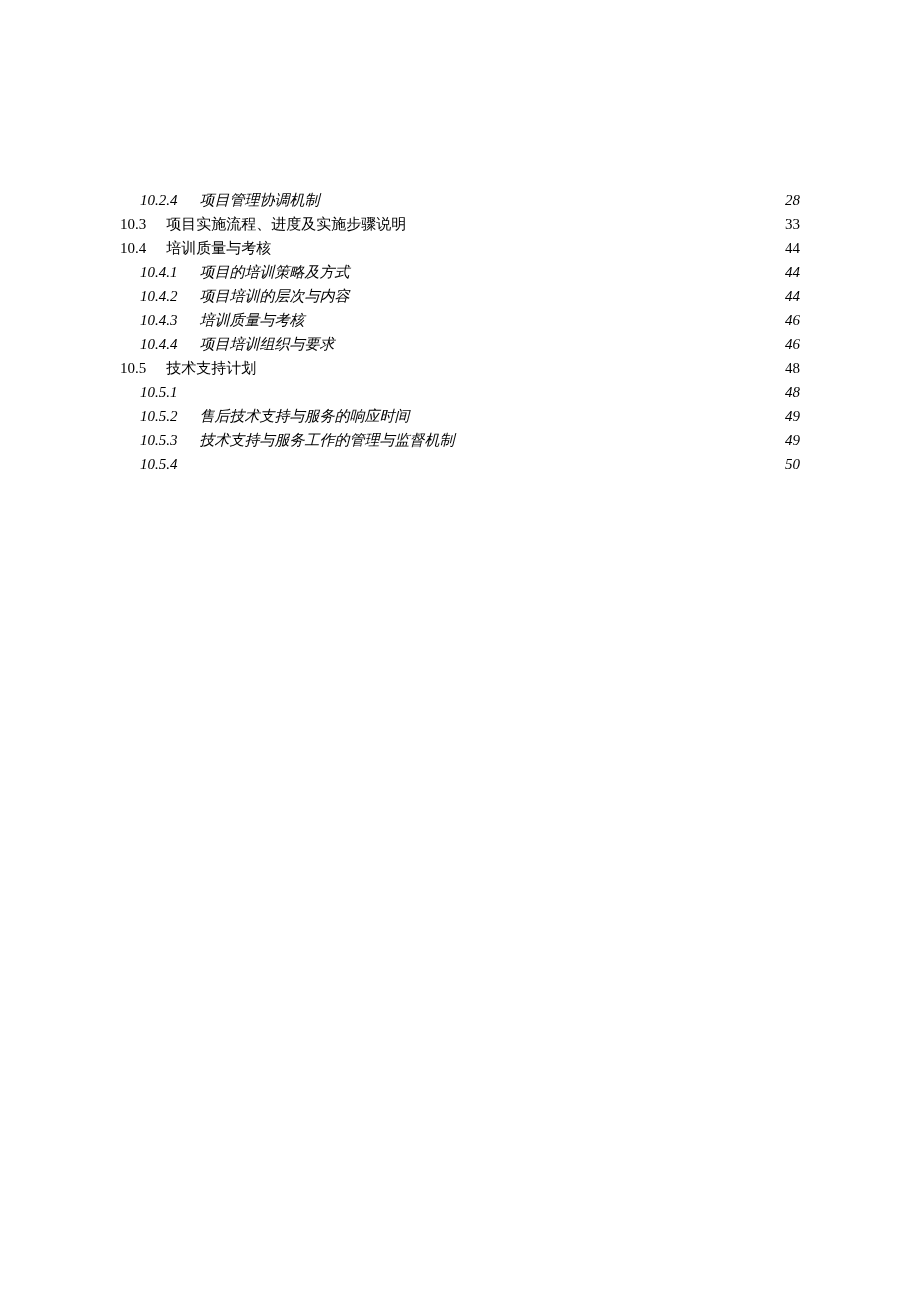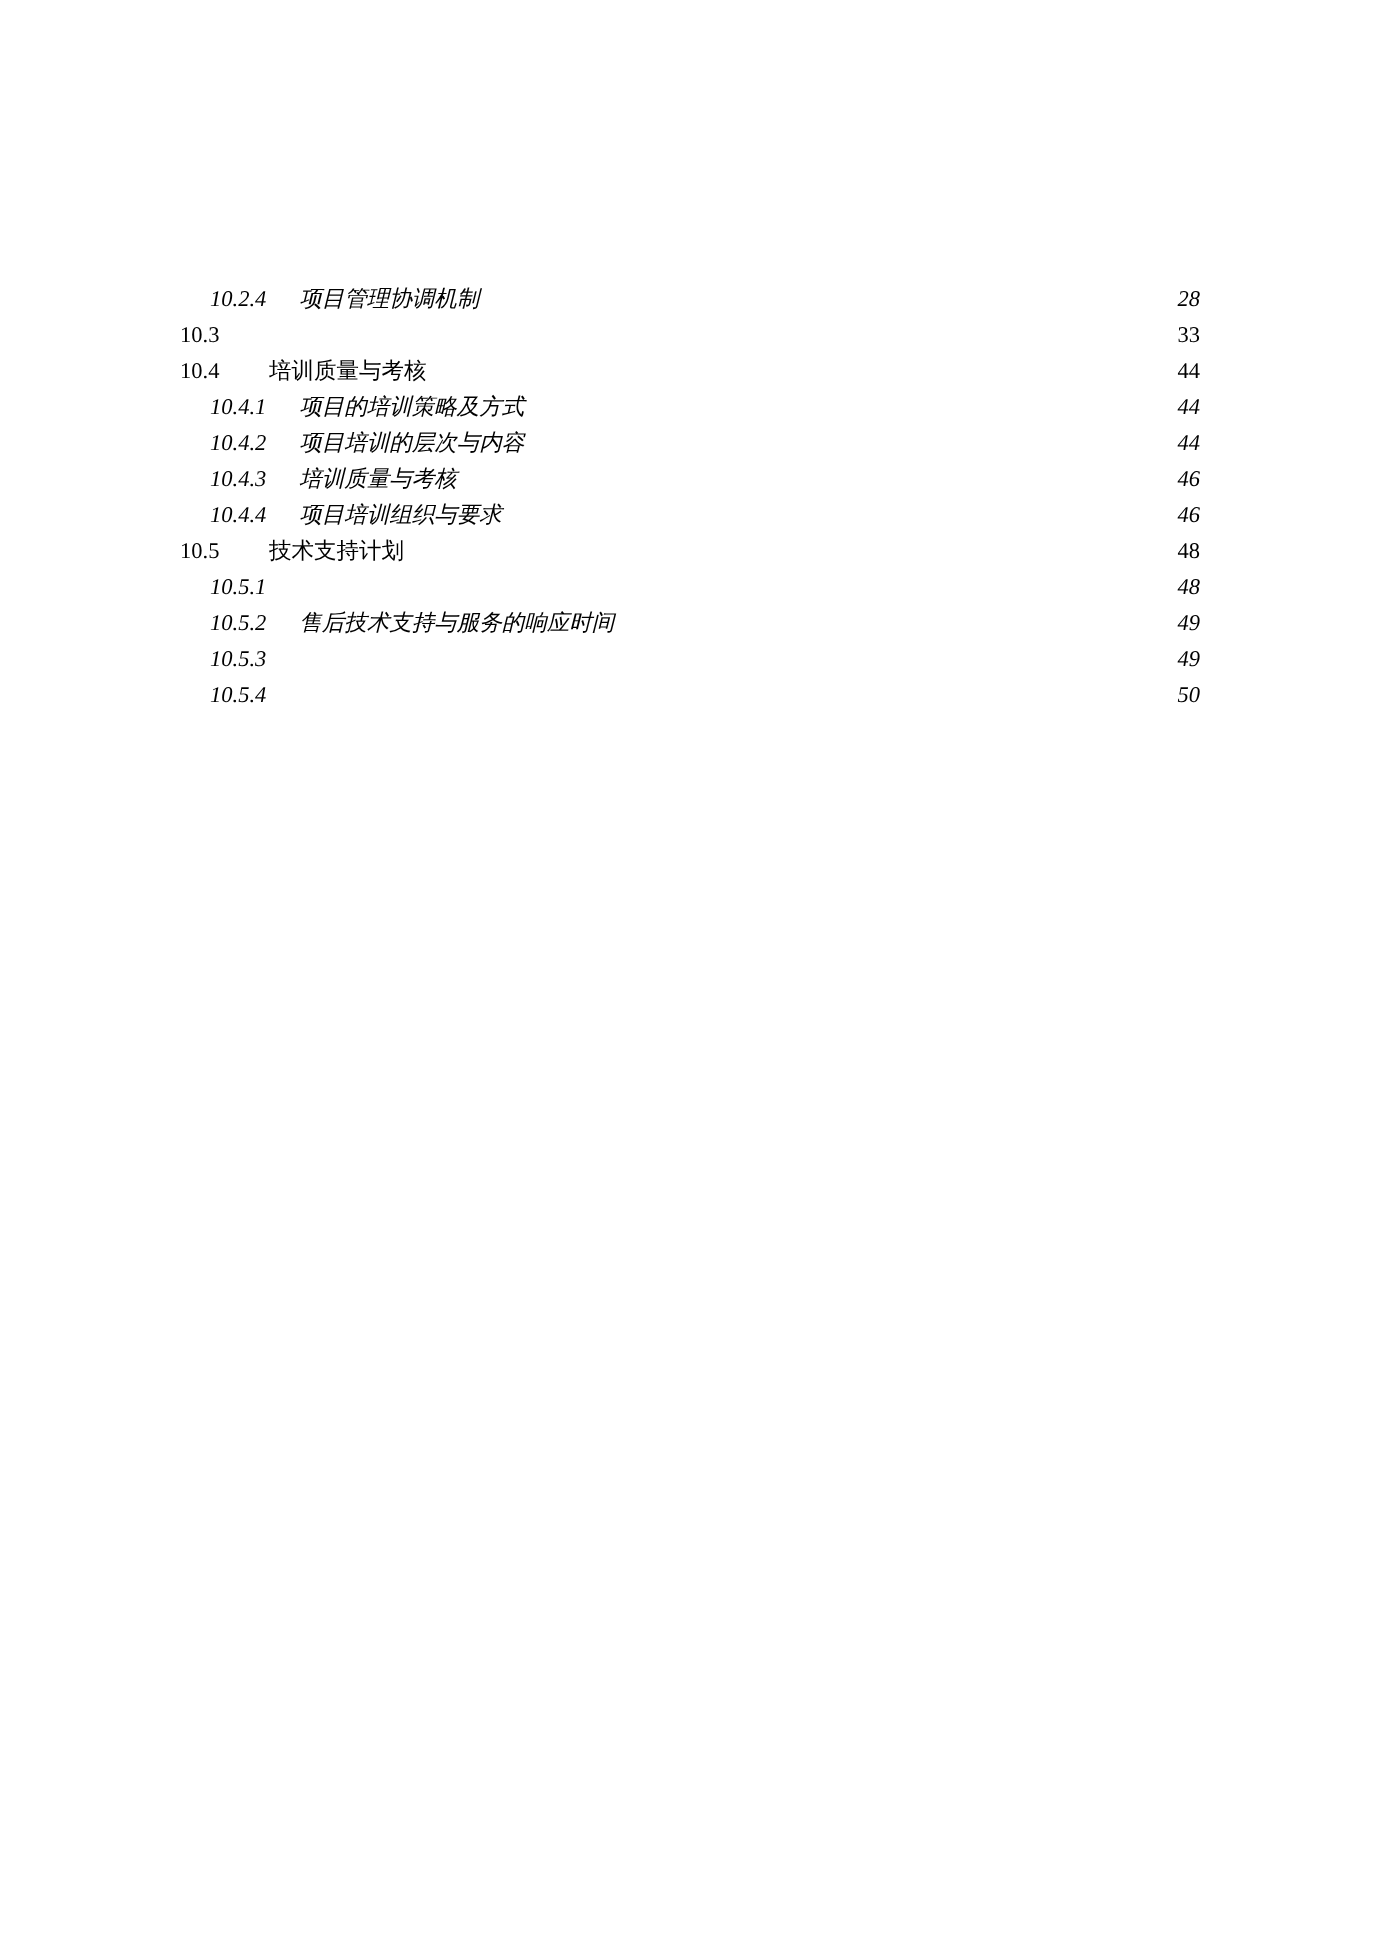--- a/index.html
+++ b/index.html
@@ -29,21 +29,21 @@
       font-style: normal;
     }
     .toc-entry.level-3 {
       padding-left: 20px;
       font-style: italic;
     }
     .toc-num {
       white-space: nowrap;
     }
     .toc-entry.level-2 .toc-num {
-      margin-right: 33px;
+      margin-right: 20px;
     }
     .toc-entry.level-3 .toc-num {
       margin-right: 22px;
     }
     .toc-title {
       white-space: nowrap;
     }
     .toc-dots {
       flex: 1;
       overflow: hidden;
@@ -83,20 +83,21 @@
 
   <div class="toc-entry level-3">
     <span class="toc-num">10.2.4</span>
     <span class="toc-title">项目管理协调机制</span>
     <span class="toc-dots"></span>
     <span class="toc-page">28</span>
   </div>
 
   <div class="toc-entry level-2">
     <span class="toc-num">10.3</span>
+    <span class="toc-title">项目实施流程、进度及实施步骤说明</span>
     <span class="toc-dots"></span>
     <span class="toc-page">33</span>
   </div>
 
   <div class="toc-entry level-2">
     <span class="toc-num">10.4</span>
     <span class="toc-title">培训质量与考核</span>
     <span class="toc-dots"></span>
     <span class="toc-page">44</span>
   </div>
@@ -144,20 +145,21 @@
 
   <div class="toc-entry level-3">
     <span class="toc-num">10.5.2</span>
     <span class="toc-title">售后技术支持与服务的响应时间</span>
     <span class="toc-dots"></span>
     <span class="toc-page">49</span>
   </div>
 
   <div class="toc-entry level-3">
     <span class="toc-num">10.5.3</span>
+    <span class="toc-title">技术支持与服务工作的管理与监督机制</span>
     <span class="toc-dots"></span>
     <span class="toc-page">49</span>
   </div>
 
   <div class="toc-entry level-3">
     <span class="toc-num">10.5.4</span>
     <span class="toc-dots"></span>
     <span class="toc-page">50</span>
   </div>
 

